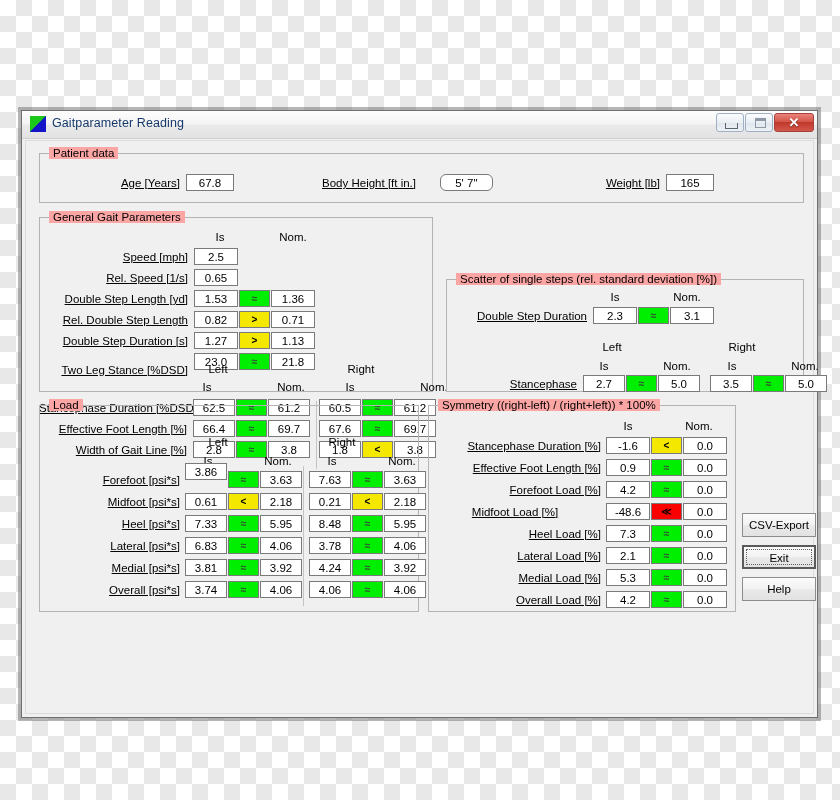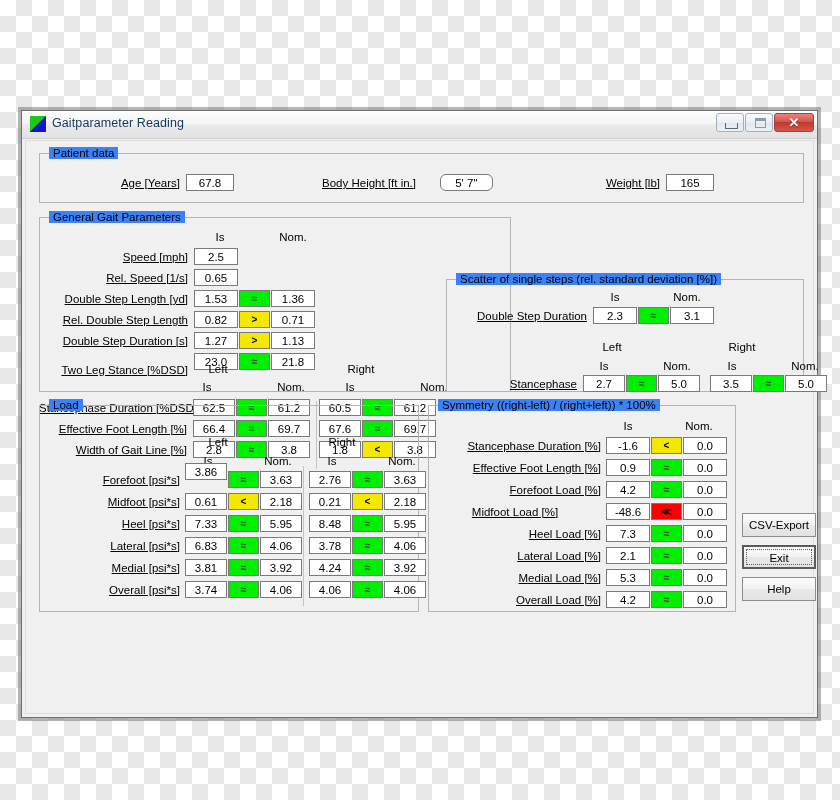--- a/index.html
+++ b/index.html
@@ -50,21 +50,21 @@
     font-size:13px;font-weight:bold;color:#fff;font-family:"Liberation Sans",sans-serif;
     text-shadow:0 1px 1px rgba(0,0,0,.45);
   }
 
   .client{position:absolute;left:3px;top:29px;right:3px;bottom:3px;background:#f0f0f0;
           border:1px solid #dcdcdc;box-sizing:border-box;}
 
   
   .group{position:absolute;border:1px solid #b4b4b4;box-sizing:border-box;}
   .group > .legend{
-    position:absolute;top:-7px;left:9px;background:#3b82f6;padding:0 4px;
+    position:absolute;top:-7px;left:9px;background:#fca5a5;padding:0 4px;
     font-size:11.5px;color:#000;white-space:nowrap;
   }
 
   
   .lbl{position:absolute;font-size:11.5px;color:#000;white-space:nowrap;text-decoration:underline;}
   .lbl.r{text-align:right;}
   .hdr{position:absolute;font-size:11.5px;color:#000;text-align:center;white-space:nowrap;}
 
   .fld{
     position:absolute;height:17px;line-height:16px;
@@ -128,21 +128,21 @@
       <div class="lbl r" style="left:20px;top:23px;width:120px;">Age [Years]</div>
       <div class="fld" style="left:146px;top:20px;width:48px;">67.8</div>
 
       <div class="lbl r" style="left:230px;top:23px;width:146px;">Body Height [ft in.]</div>
       <div class="fld" style="left:400px;top:20px;width:53px;border-radius:6px;">5' 7''</div>
 
       <div class="lbl r" style="left:520px;top:23px;width:100px;">Weight [lb]</div>
       <div class="fld" style="left:626px;top:20px;width:48px;">165</div>
     </div>
 
-    <div class="group" style="left:13px;top:76px;width:472px;height:175px;">
+    <div class="group" style="left:13px;top:76px;width:394px;height:175px;">
       <div class="legend">General Gait Parameters</div>
 
       <div class="hdr" style="left:155px;top:13px;width:50px;">Is</div>
       <div class="hdr" style="left:228px;top:13px;width:50px;">Nom.</div>
 
       <div id="gen-simple">
           <div class="lbl r" style="left:0px;top:33px;width:148px;">Speed [mph]</div>
           <div class="fld" style="left:154px;top:30px;width:44px;">2.5</div>
           <div class="lbl r" style="left:0px;top:54px;width:148px;">Rel. Speed [1/s]</div>
           <div class="fld" style="left:154px;top:51px;width:44px;">0.65</div>
@@ -239,21 +239,21 @@
       <div class="hdr" style="left:272px;top:49px;width:40px;">Is</div>
       <div class="hdr" style="left:337px;top:49px;width:50px;">Nom.</div>
 
       <div class="vsep" style="left:263px;top:60px;height:140px;"></div>
 
       <div id="load-rows">
           <div class="lbl r" style="left:0px;top:68px;width:140px;">Forefoot [psi*s]</div>
           <div class="fld" style="left:145px;top:57px;width:42px;">3.86</div>
           <div class="cmp eq" style="left:188px;top:65px;">≈</div>
           <div class="fld" style="left:220px;top:65px;width:42px;">3.63</div>
-          <div class="fld" style="left:269px;top:65px;width:42px;">2.76</div>
+          <div class="fld" style="left:269px;top:65px;width:42px;">7.63</div>
           <div class="cmp eq" style="left:312px;top:65px;">≈</div>
           <div class="fld" style="left:344px;top:65px;width:42px;">3.63</div>
           <div class="lbl r" style="left:0px;top:90px;width:140px;">Midfoot [psi*s]</div>
           <div class="fld" style="left:145px;top:87px;width:42px;">0.61</div>
           <div class="cmp lt" style="left:188px;top:87px;">&lt;</div>
           <div class="fld" style="left:220px;top:87px;width:42px;">2.18</div>
           <div class="fld" style="left:269px;top:87px;width:42px;">0.21</div>
           <div class="cmp lt" style="left:312px;top:87px;">&lt;</div>
           <div class="fld" style="left:344px;top:87px;width:42px;">2.18</div>
           <div class="lbl r" style="left:0px;top:112px;width:140px;">Heel [psi*s]</div>

